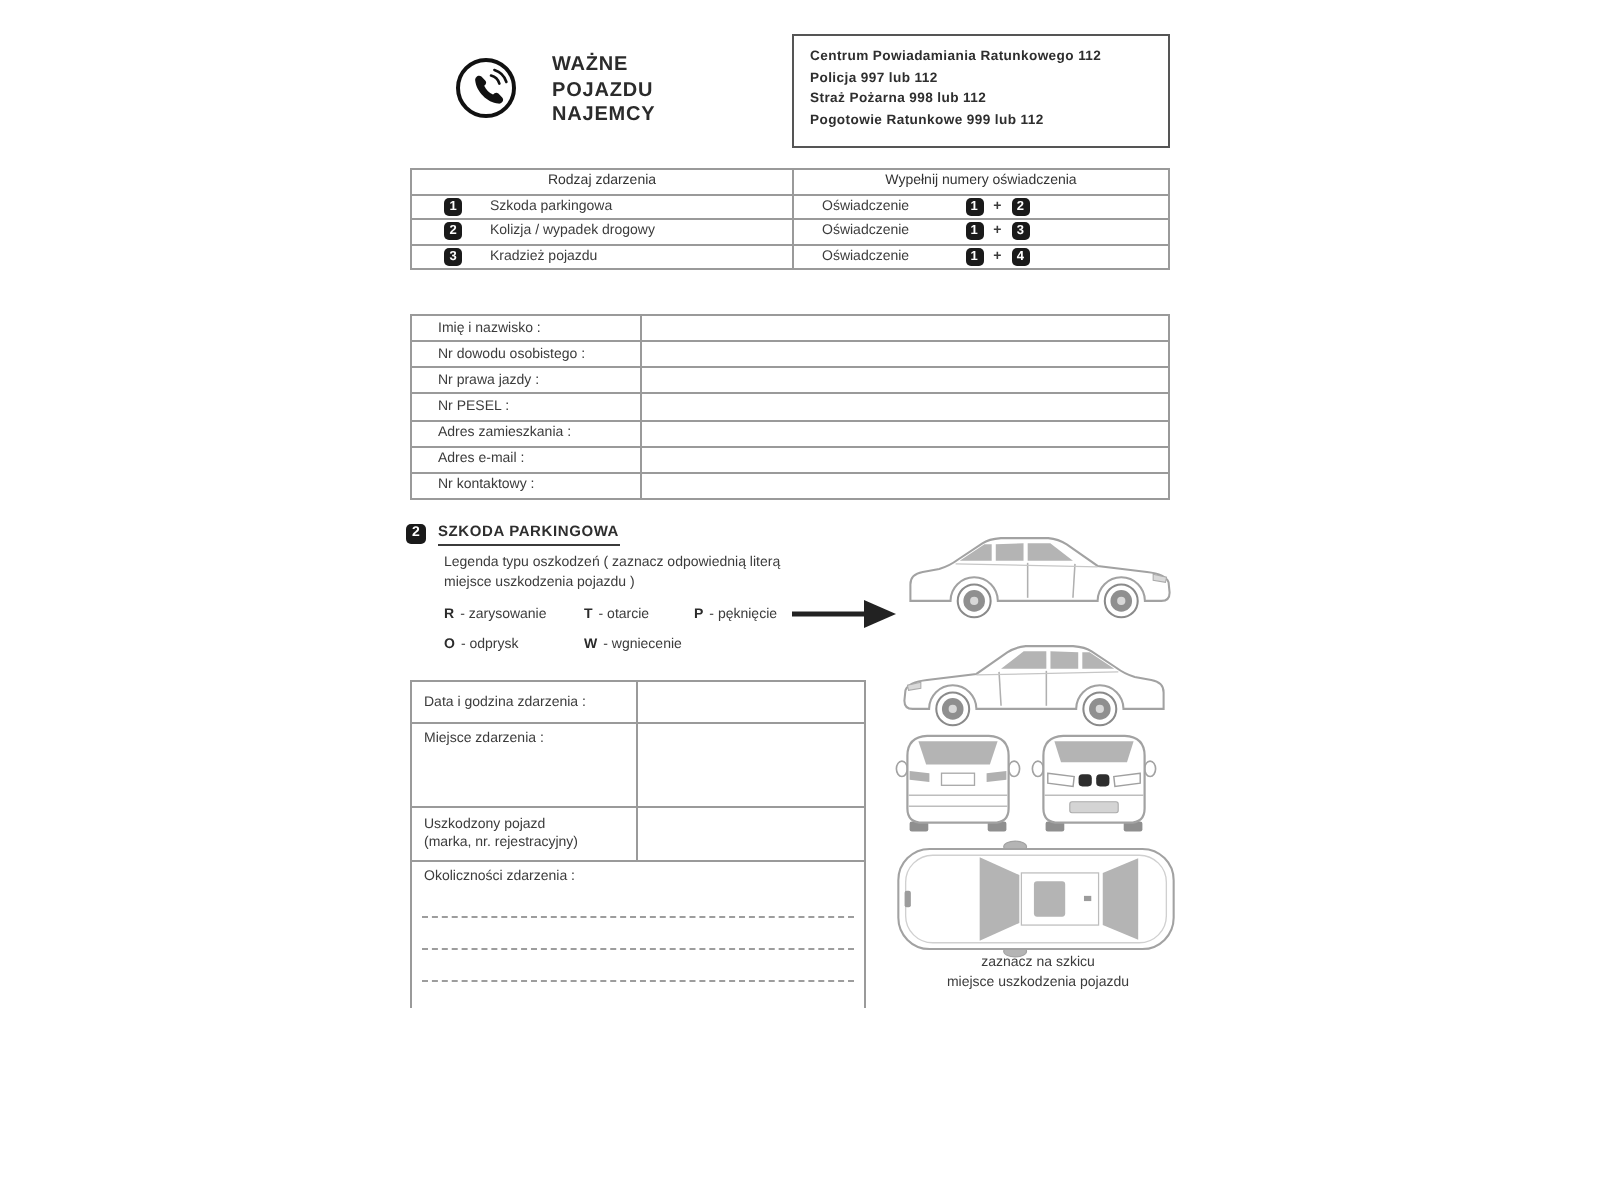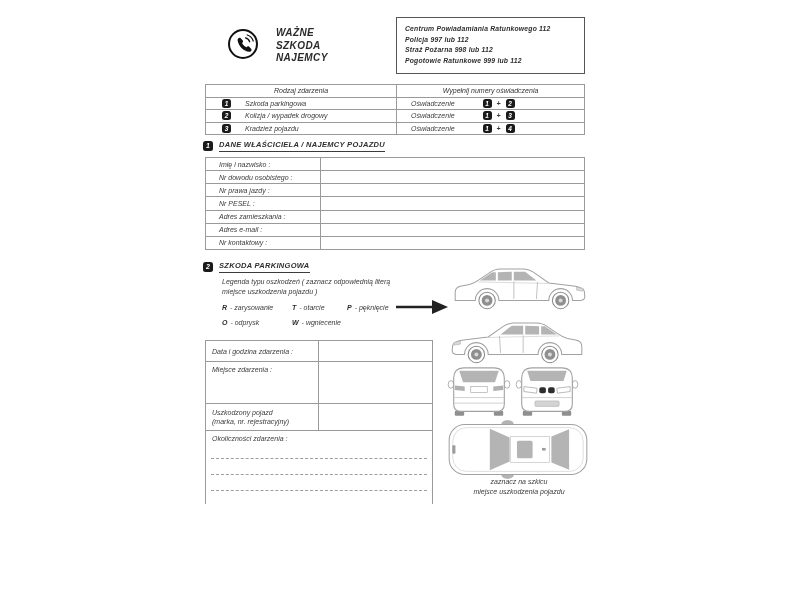--- a/index.html
+++ b/index.html
@@ -1,17 +1,17 @@
 <!DOCTYPE html>
 <html><head>
 <meta charset="utf-8">
 <style>
   html,body{margin:0;padding:0;background:#fff;}
   #page{position:relative;width:800px;height:504px;background:#ffffff;overflow:hidden;
-        font-family:"Liberation Sans",sans-serif;color:#3b3b3b;font-style:italic;}
+        font-family:"Liberation Sans",sans-serif;color:#3b3b3b;}
   .abs{position:absolute;}
   
   .main-title{font-size:10px;line-height:12.5px;font-weight:700;color:#2b2b2b;letter-spacing:.4px;}
   .emerg-box{border:1px solid #555;box-sizing:border-box;padding:6px 8px;}
   .emerg-box div{font-size:6.8px;line-height:10.6px;font-weight:700;color:#2e2e2e;letter-spacing:.2px;}
   
   .badge{display:inline-flex;align-items:center;justify-content:center;width:9px;height:9px;
          background:#1a1a1a;color:#fff;border-radius:2.5px;font-size:6.5px;font-weight:700;flex:0 0 auto;}
   .badge.lg{width:10px;height:10px;font-size:7px;}
   
@@ -45,21 +45,21 @@
     <svg width="32" height="32" viewBox="0 0 32 32">
       <circle cx="16" cy="16" r="14" fill="none" stroke="#111" stroke-width="2"></circle>
       <path d="M10.6,12.2 c-0.2,-1.8 1.9,-3.1 3.1,-1.9 l1.9,1.9 c0.9,0.9 0.4,2 -0.5,2.7 c0.9,2 2.4,3.5 4.4,4.4 c0.7,-0.9 1.8,-1.4 2.7,-0.5 l1.9,1.9 c1.2,1.2 -0.1,3.3 -1.9,3.1 C16.6,23.2 11.2,17.8 10.6,12.2 Z" fill="#111"></path>
       <path d="M18.5,9.8 q3.2,0.8 4.2,4.0" fill="none" stroke="#111" stroke-width="1.3" stroke-linecap="round"></path>
       <path d="M20.2,7.0 q4.6,1.4 6.0,6.0" fill="none" stroke="#111" stroke-width="1.3" stroke-linecap="round"></path>
     </svg>
   </div>
 
   <div class="abs main-title" style="left:276px;top:27px;">
     <div>WAŻNE</div>
-    <div>SZKODA</div>
+    <div>POJAZDU</div>
     <div>NAJEMCY</div>
   </div>
 
   <div class="abs emerg-box" style="left:396px;top:17px;width:189px;height:57px;">
     <div>Centrum Powiadamiania Ratunkowego 112</div>
     <div>Policja 997 lub 112</div>
     <div>Straż Pożarna 998 lub 112</div>
     <div>Pogotowie Ratunkowe 999 lub 112</div>
   </div>
 
@@ -108,24 +108,20 @@
         <span>Oświadczenie</span>
         <span style="display:inline-flex;align-items:center;gap:5px;margin-left:28px;">
           <span class="badge">1</span>
           <span style="font-weight:700;">+</span>
           <span class="badge">4</span>
         </span>
       </div>
     </div>
   </div>
 
-  <div class="abs sec-head" style="left:203px;top:140px;">
-    <span class="badge lg">1</span>
-    <span class="sec-title">DANE WŁAŚCICIELA / NAJEMCY POJAZDU</span>
-  </div>
 
   <div class="abs tbl" style="left:205px;top:157px;width:380px;height:93px;">
     <div class="trow">
       <div class="tcell" style="width:114px;padding-left:13px;">Imię i nazwisko :</div>
       <div class="tcell cell-split" style="flex:1;"></div>
     </div>
     <div class="trow">
       <div class="tcell" style="width:114px;padding-left:13px;">Nr dowodu osobistego :</div>
       <div class="tcell cell-split" style="flex:1;"></div>
     </div>

